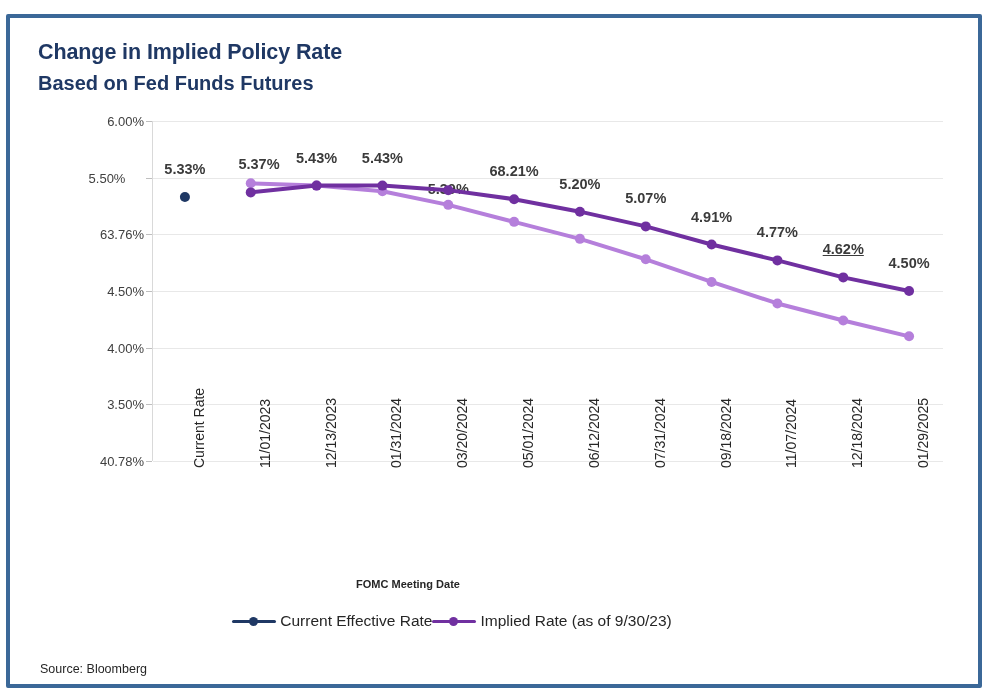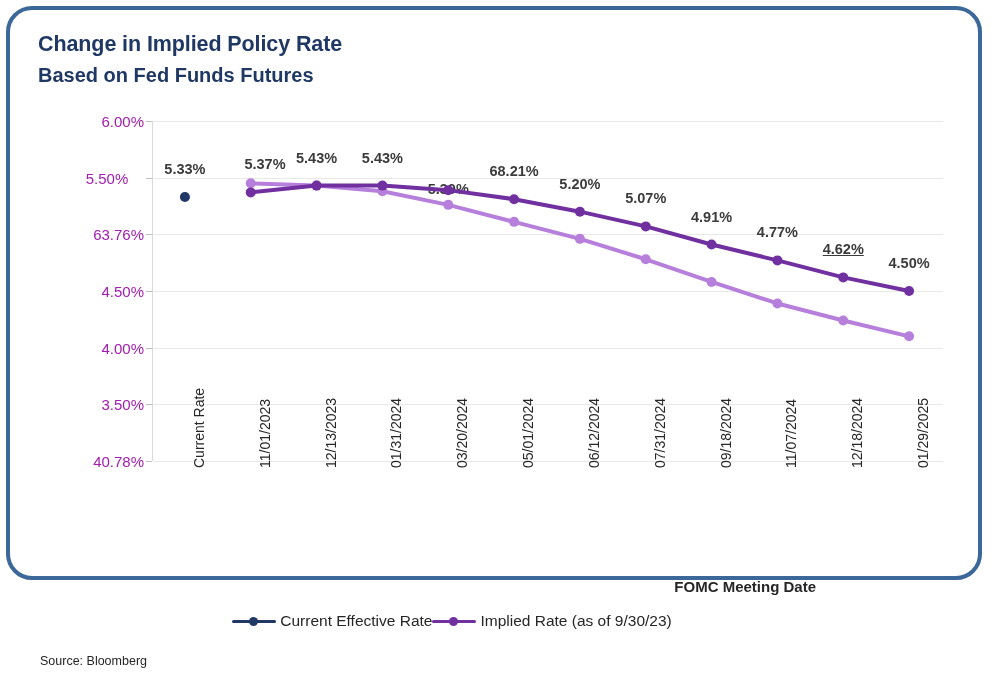--- a/index.html
+++ b/index.html
@@ -9,25 +9,25 @@
   }
   body {
     width: 994px;
     height: 692px;
     font-family: "Liberation Sans", sans-serif;
     overflow: hidden;
   }
   .frame {
     position: absolute;
     left: 6px;
-    top: 6px;
+    top: 14px;
     width: 976px;
-    height: 574px;
+    height: 674px;
     border: 4px solid #3b6898;
-    border-radius: 26px;
+    border-radius: 2px;
     box-sizing: border-box;
     background: #ffffff;
   }
   .title {
     position: absolute;
     left: 28px;
     top: 22px;
     font-size: 21.5px;
     font-weight: bold;
     color: #1f3864;
@@ -74,39 +74,39 @@
     left: 0;
     width: 790px;
     height: 1px;
     background: #e8e8e8;
   }
   .ytick-label {
     position: absolute;
     right: 12px;
     width: 74px;
     text-align: right;
-    font-size: 15px;
-    color: #a21caf;
+    font-size: 13px;
+    color: #404040;
     transform: translateY(-50%);
     white-space: nowrap;
   }
   .ytick-mark {
     position: absolute;
     left: 146px;
     width: 6px;
     height: 1px;
     background: #bfbfbf;
   }
   .xaxis-title {
     position: absolute;
     top: 578px;
     left: 0;
     width: 816px;
-    text-align: right;
-    font-size: 15px;
+    text-align: center;
+    font-size: 11px;
     font-weight: bold;
     color: #262626;
   }
   .xtick-label {
     position: absolute;
     top: 468px;
     font-size: 14px;
     color: #262626;
     transform: rotate(-90deg);
     transform-origin: left top;
@@ -216,21 +216,21 @@
       <div class="xtick-label" style="left: 520.083px;">05/01/2024</div>
       <div class="xtick-label" style="left: 585.917px;">06/12/2024</div>
       <div class="xtick-label" style="left: 651.75px;">07/31/2024</div>
       <div class="xtick-label" style="left: 717.583px;">09/18/2024</div>
       <div class="xtick-label" style="left: 783.417px;">11/07/2024</div>
       <div class="xtick-label" style="left: 849.25px;">12/18/2024</div>
       <div class="xtick-label" style="left: 915.083px;">01/29/2025</div>
     </div>
   <div id="dlabels">
       <div class="dlabel" style="left: 184.917px; top: 160.933px;">5.33%</div>
-      <div class="dlabel" style="left: 265px; top: 156.4px; text-align: right;">5.37%</div>
+      <div class="dlabel" style="left: 259px; top: 156.4px; text-align: right;">5.37%</div>
       <div class="dlabel" style="left: 316.583px; top: 149.6px;">5.43%</div>
       <div class="dlabel" style="left: 382.417px; top: 149.6px;">5.43%</div>
       <div class="dlabel" style="left: 448.25px; top: 154.133px; margin-top: 27px;">5.39%</div>
       <div class="dlabel" style="left: 514.083px; top: 163.2px;">68.21%</div>
       <div class="dlabel" style="left: 579.917px; top: 175.667px;">5.20%</div>
       <div class="dlabel" style="left: 645.75px; top: 190.4px;">5.07%</div>
       <div class="dlabel" style="left: 711.583px; top: 208.533px;">4.91%</div>
       <div class="dlabel" style="left: 777.417px; top: 224.4px;">4.77%</div>
       <div class="dlabel" style="left: 843.25px; top: 241.4px; text-decoration: underline;">4.62%</div>
       <div class="dlabel" style="left: 909.083px; top: 255px;">4.50%</div>

